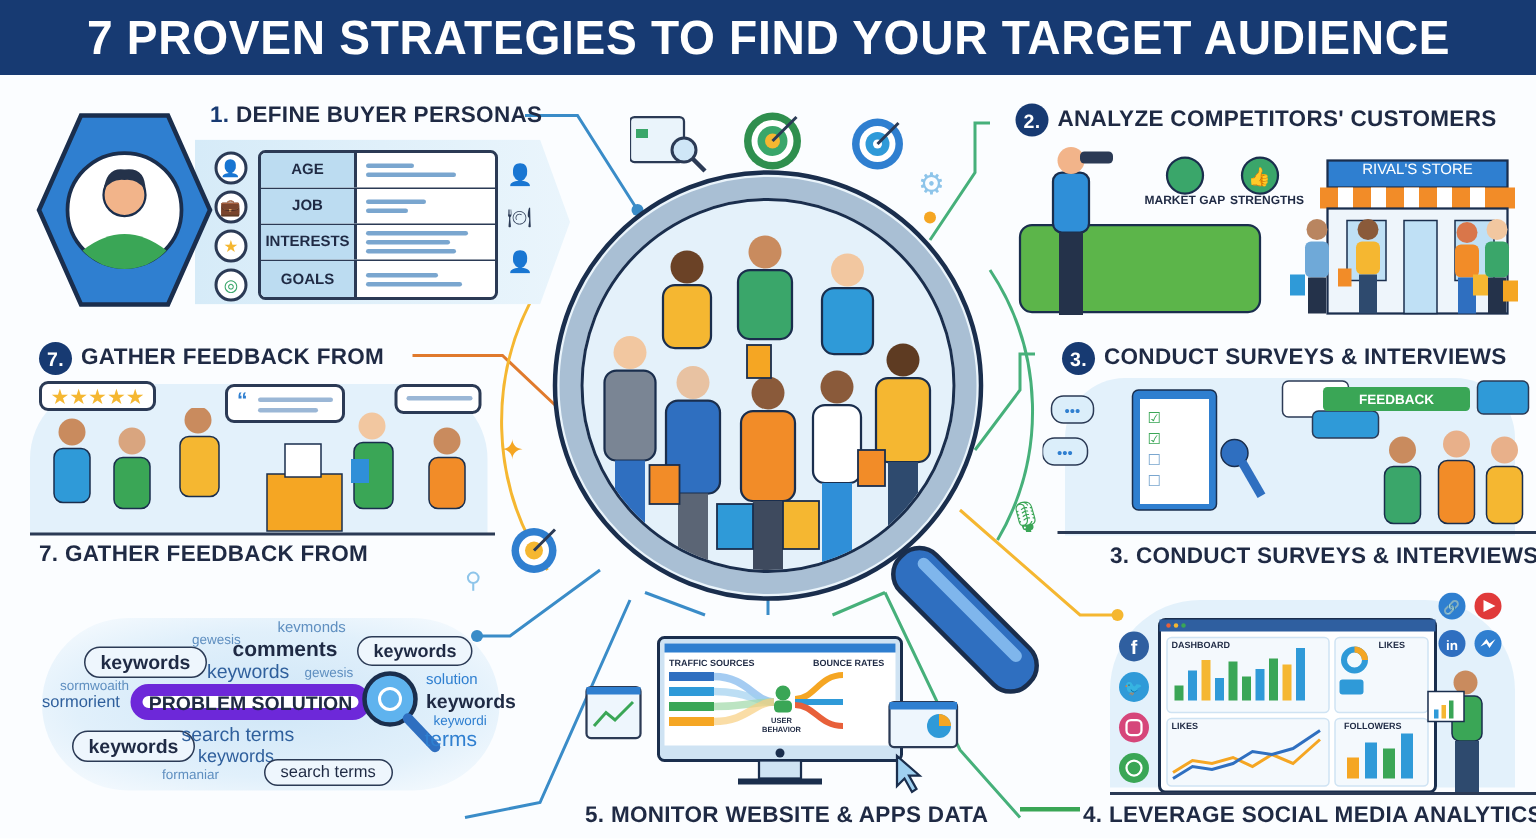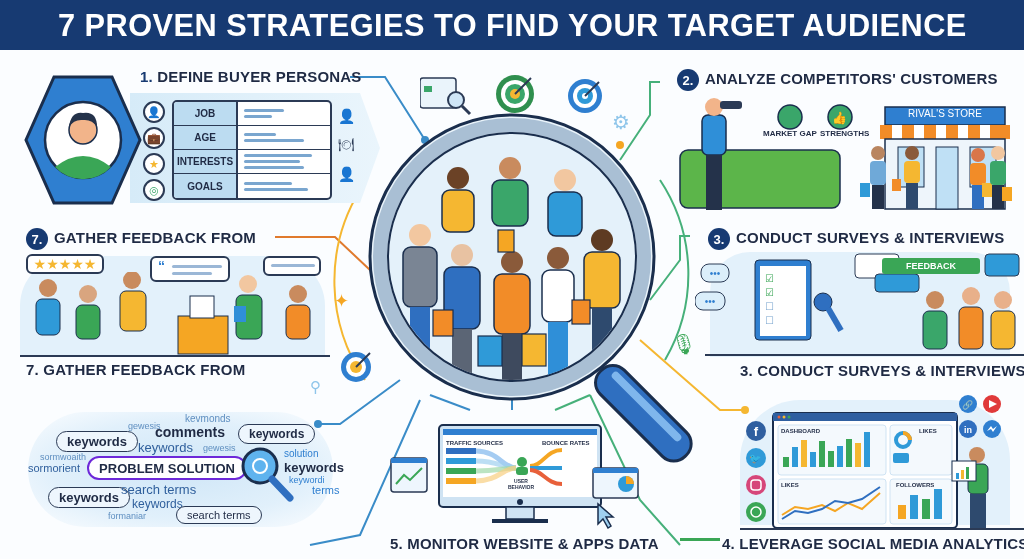--- a/index.html
+++ b/index.html
@@ -166,31 +166,31 @@
   <div class="abs title" style="left:140px;top:68px;font-size:15px">
     <span style="color:#173a72">1.</span>
     <span>DEFINE BUYER PERSONAS</span>
   </div>
   <div class="sideicon" style="left:143px;top:101px;color:#2f7fd0">👤</div>
   <div class="sideicon" style="left:143px;top:127px;color:#2f7fd0">💼</div>
   <div class="sideicon" style="left:143px;top:153px;color:#f5b731">★</div>
   <div class="sideicon" style="left:143px;top:179px;color:#3aa66a">◎</div>
   <div class="ptable">
     <div class="prow">
+        <div class="pkey">AGE</div>
+        <div class="pval">
+          <span style="width:40%"></span>
+          <span style="width:75%"></span>
+        </div>
+      </div>
+    <div class="prow">
         <div class="pkey">JOB</div>
         <div class="pval">
           <span style="width:50%"></span>
           <span style="width:35%"></span>
-        </div>
-      </div>
-    <div class="prow">
-        <div class="pkey">AGE</div>
-        <div class="pval">
-          <span style="width:40%"></span>
-          <span style="width:75%"></span>
         </div>
       </div>
     <div class="prow">
         <div class="pkey">INTERESTS</div>
         <div class="pval">
           <span style="width:85%"></span>
           <span style="width:70%"></span>
           <span style="width:75%"></span>
         </div>
       </div>
@@ -367,30 +367,30 @@
   <div class="abs" style="left:28px;top:412px;width:305px;height:115px;background:radial-gradient(ellipse at center,#cfe6f7 0%,#e1f0fb 60%,#fbfdff 100%);border-radius:60px"></div>
   <div class="ghost" style="left:128px;top:421px">gewesis</div>
   <div class="ghost" style="left:185px;top:413px;font-size:10px">kevmonds</div>
   <div class="kwc" style="left:56px;top:431px">keywords</div>
   <div class="kw" style="left:155px;top:424px;font-weight:bold;font-size:14px">comments</div>
   <div class="kw" style="left:138px;top:440px;color:#2f5f9c">keywords</div>
   <div class="ghost" style="left:203px;top:443px">gewesis</div>
   <div class="kwc" style="left:238px;top:424px;font-size:12px">keywords</div>
   <div class="ghost" style="left:40px;top:452px">sormwoaith</div>
   <div class="kw" style="left:28px;top:462px;font-size:11px;color:#2f5f9c">sormorient</div>
-  <div class="abs" style="left:87px;top:456px;width:160px;height:24px;background:#fff;border:2px solid #6d28d9;border-radius:12px;font-weight:bold;font-size:13px;display:flex;align-items:center;justify-content:center">PROBLEM SOLUTION</div>
+  <div class="abs" style="left:87px;top:456px;width:160px;height:24px;background:#fff;border:8px solid #6d28d9;border-radius:12px;font-weight:bold;font-size:13px;display:flex;align-items:center;justify-content:center">PROBLEM SOLUTION</div>
   <svg class="abs" style="left:238px;top:446px" width="62" height="60">
     <circle cx="22" cy="20" r="17" fill="#5fb3ee" stroke="#1a2e4d" stroke-width="3"></circle>
     <circle cx="22" cy="20" r="7" fill="none" stroke="#fff" stroke-width="2"></circle>
     <line x1="34" y1="33" x2="52" y2="52" stroke="#2f6fc0" stroke-width="7" stroke-linecap="round"></line>
   </svg>
   <div class="kw" style="left:284px;top:448px;font-size:10px;color:#2f7fd0">solution</div>
   <div class="kw" style="left:284px;top:460px;font-weight:bold">keywords</div>
   <div class="kw" style="left:289px;top:475px;font-size:9px;color:#2f7fd0">keywordi</div>
-  <div class="kw" style="left:312px;top:484px;font-size:11px;color:#2f7fd0">terms</div>
+  <div class="kw" style="left:283px;top:484px;font-size:14px;color:#2f7fd0">terms</div>
   <div class="kwc" style="left:48px;top:487px">keywords</div>
   <div class="kw" style="left:121px;top:482px;color:#2f5f9c">search terms</div>
   <div class="kw" style="left:132px;top:497px;color:#2f5f9c;font-size:12px">keywords</div>
   <div class="ghost" style="left:108px;top:511px">formaniar</div>
   <div class="kwc" style="left:176px;top:506px;font-size:11px;font-weight:normal">search terms</div>
 
   <svg class="abs" style="left:388px;top:420px" width="260" height="110">
 
     <rect x="3" y="38" width="36" height="34" rx="3" fill="#eef6fd" stroke="#2b3a55" stroke-width="1.5"></rect>
     <rect x="3" y="38" width="36" height="5" fill="#2f7fd0"></rect>

